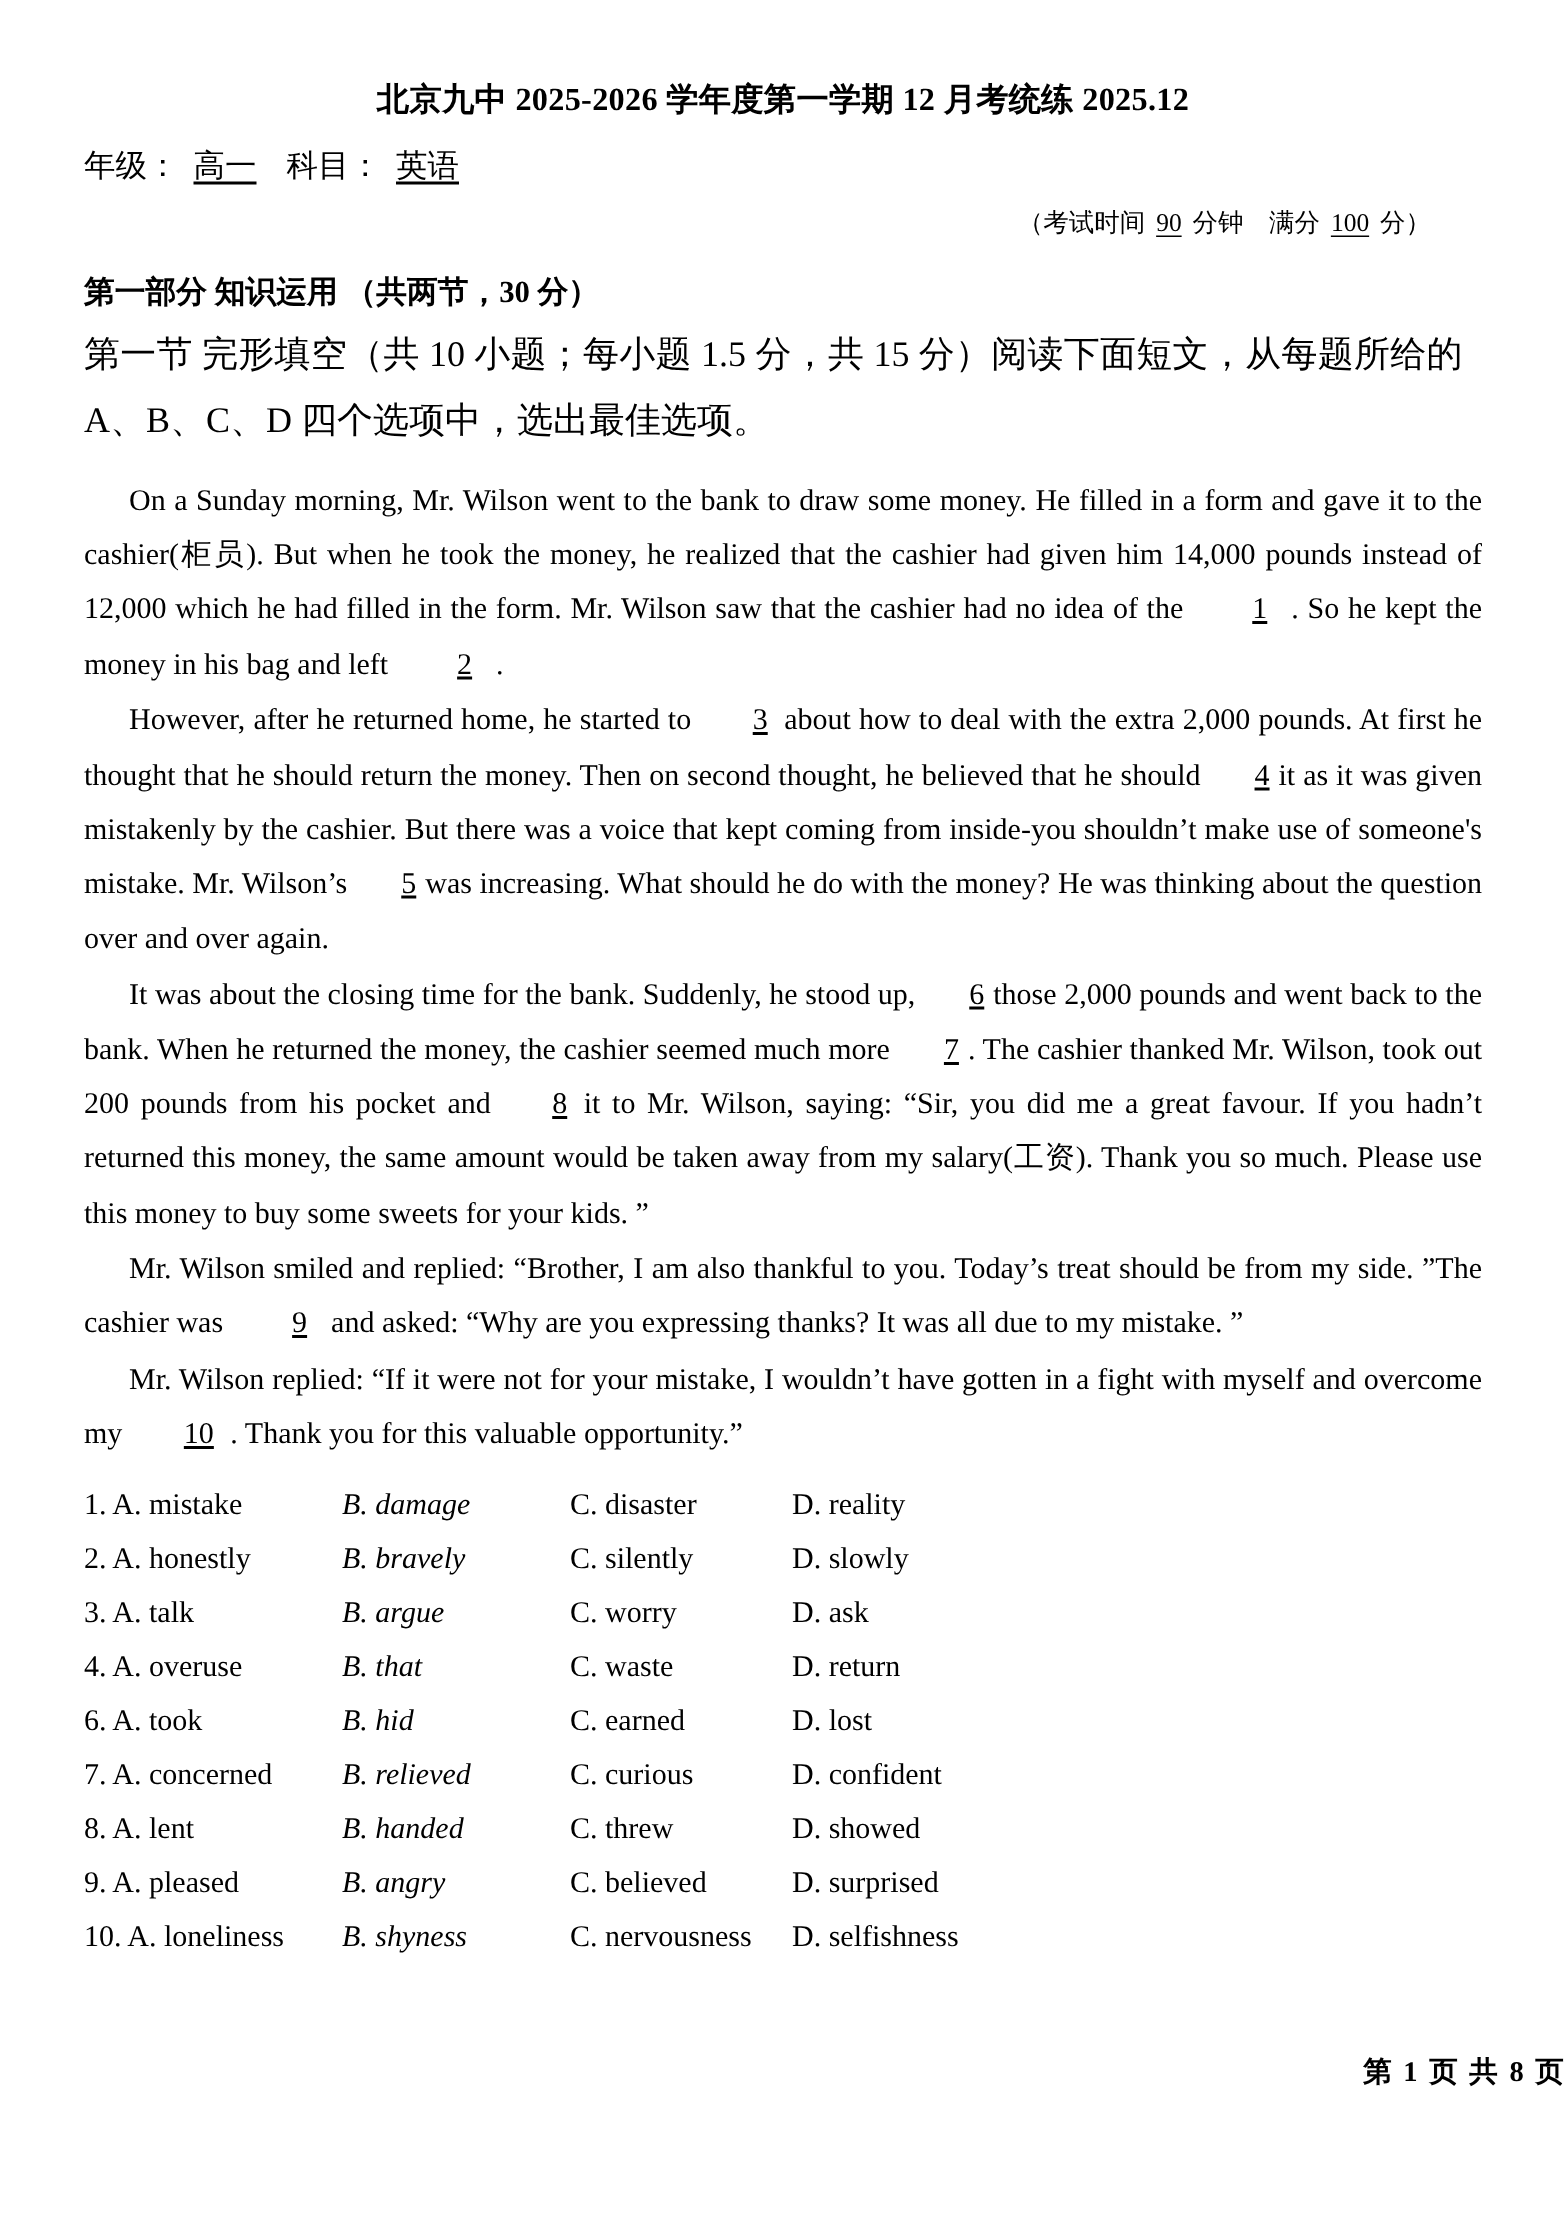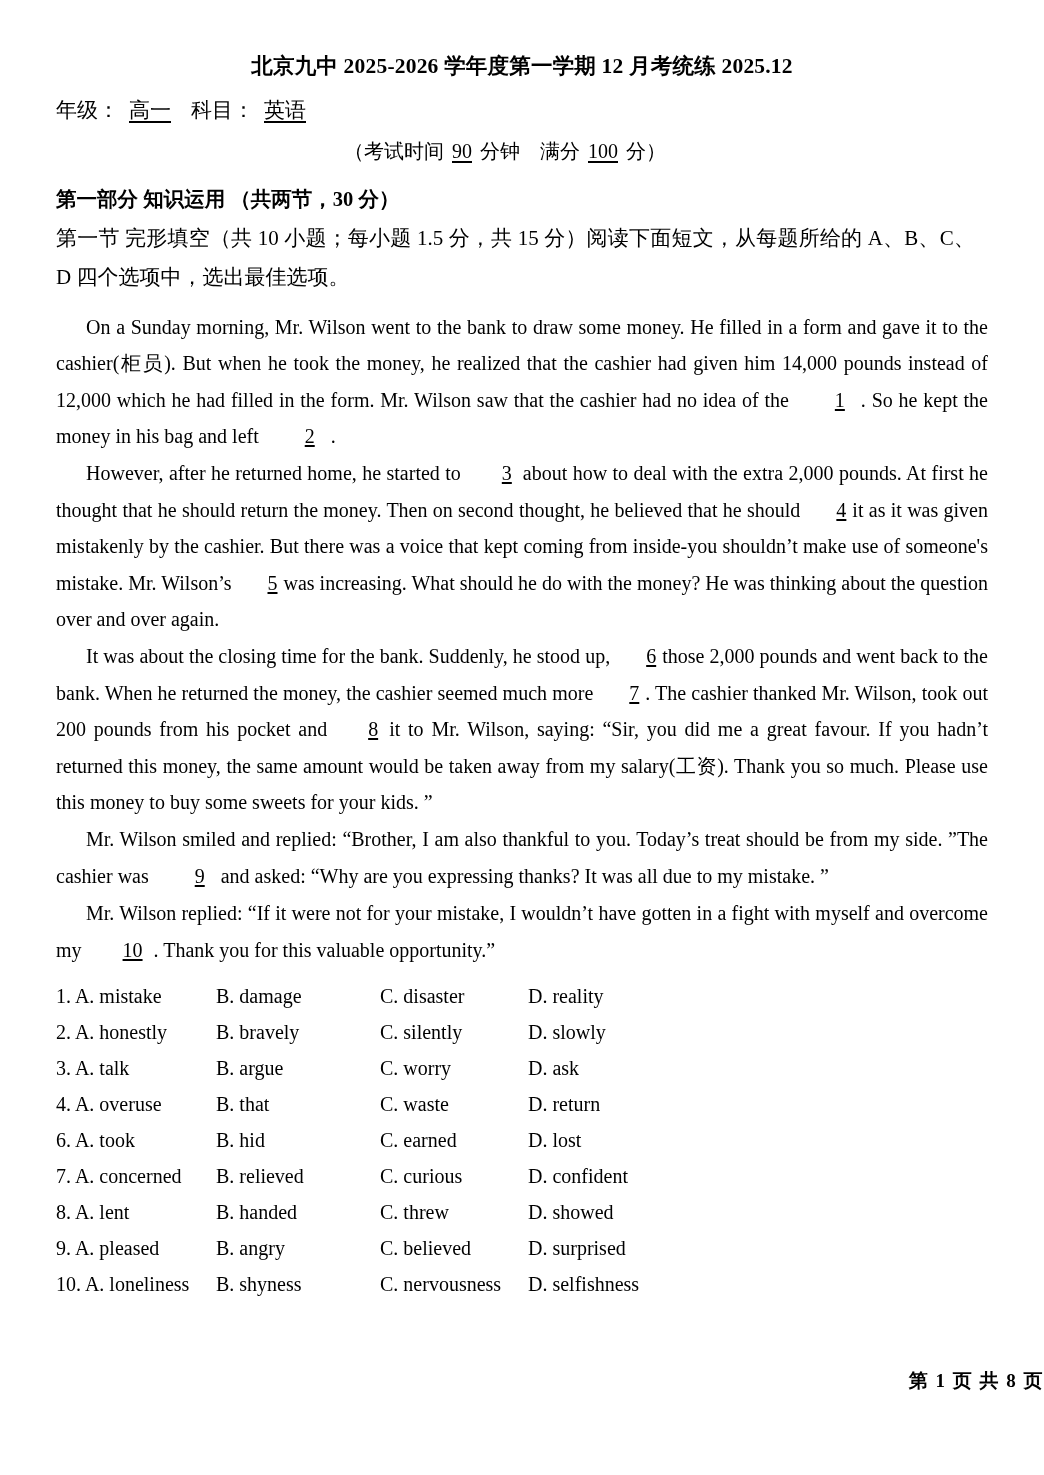--- a/index.html
+++ b/index.html
@@ -53,41 +53,41 @@
     padding-right: 110px;
   }
   .meta-line .u {
     text-decoration: underline;
     text-underline-offset: 4px;
     padding: 0 10px;
   }
   .meta-gap { display: inline-block; width: 10px; }
 
   .exam-line {
-    text-align: center;
-    font-size: 20px;
+    text-align: right;
+    font-size: 17px;
     line-height: 1.45;
     margin: 0 0 18px 0;
     padding-right: 34px;
   }
   .exam-line .u {
     text-decoration: underline;
     text-underline-offset: 3px;
     padding: 0 3px;
   }
 
   
   .sec-head {
     font-size: 20.5px;
     font-weight: bold;
     margin: 0 0 4px 0;
     line-height: 1.5;
   }
   .sec-sub {
-    font-size: 21px;
+    font-size: 24px;
     margin: 0 13px 12px 0;
     line-height: 1.85;
     text-align: justify;
     text-justify: inter-ideograph;
   }
 
   
   .para {
     font-size: 20px;
     line-height: 1.82;
@@ -116,21 +116,21 @@
     line-height: 1.8;
     white-space: nowrap;
     position: relative;
     height: 36px;
   }
   .opt-cell {
     position: absolute;
     top: 0;
   }
   .c0 { left: 0px; }
-  .c1 { left: 160px; }
+  .c1 { left: 172px; font-style: italic; }
   .c2 { left: 324px; }
   .c3 { left: 472px; }
 
   
   .footer {
     position: absolute;
     left: 0;
     right: 0;
     top: 1368px;
     text-align: right;

